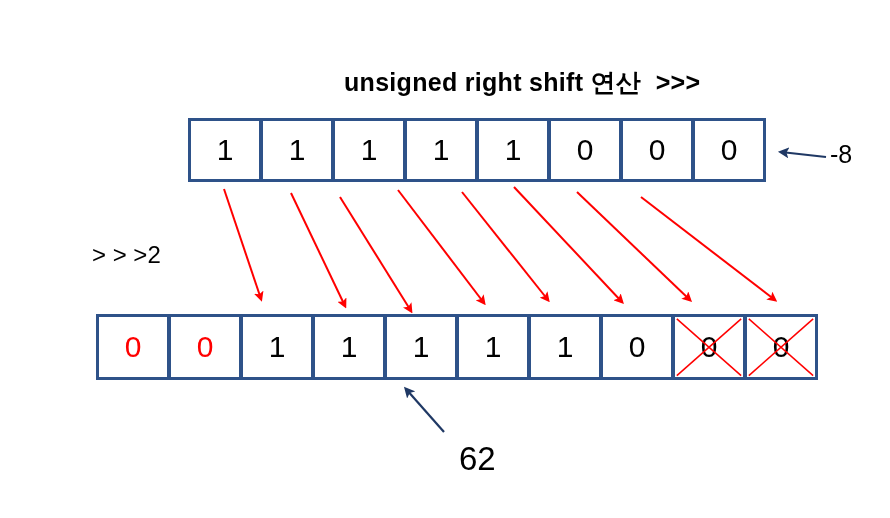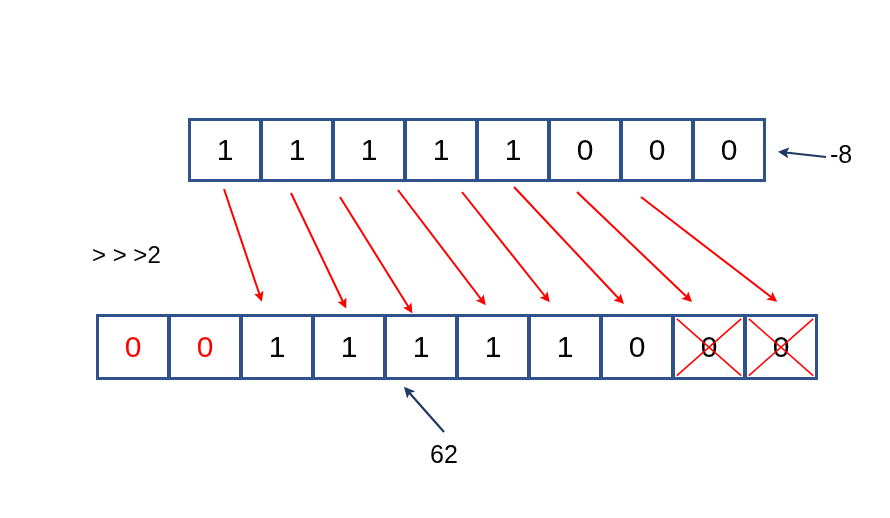--- a/index.html
+++ b/index.html
@@ -85,30 +85,31 @@
   #label-minus8 {
     left: 830px;
     top: 140px;
   }
   #label-shift2 {
     left: 92px;
     top: 241px;
     font-size: 24px;
   }
   #label-62 {
-    left: 430px;
+    left: 459px;
     top: 440px;
-    font-size: 25px;
+    font-size: 33px;
   }
 </style>
 </head>
 <body>
 
 <div id="canvas">
 
+  <div class="title">unsigned right shift 연산  &gt;&gt;&gt;</div>
 
   <div class="bitrow" id="row-top">
       <div class="cell">
         <span>1</span>
       </div>
       <div class="cell">
         <span>1</span>
       </div>
       <div class="cell">
         <span>1</span>

